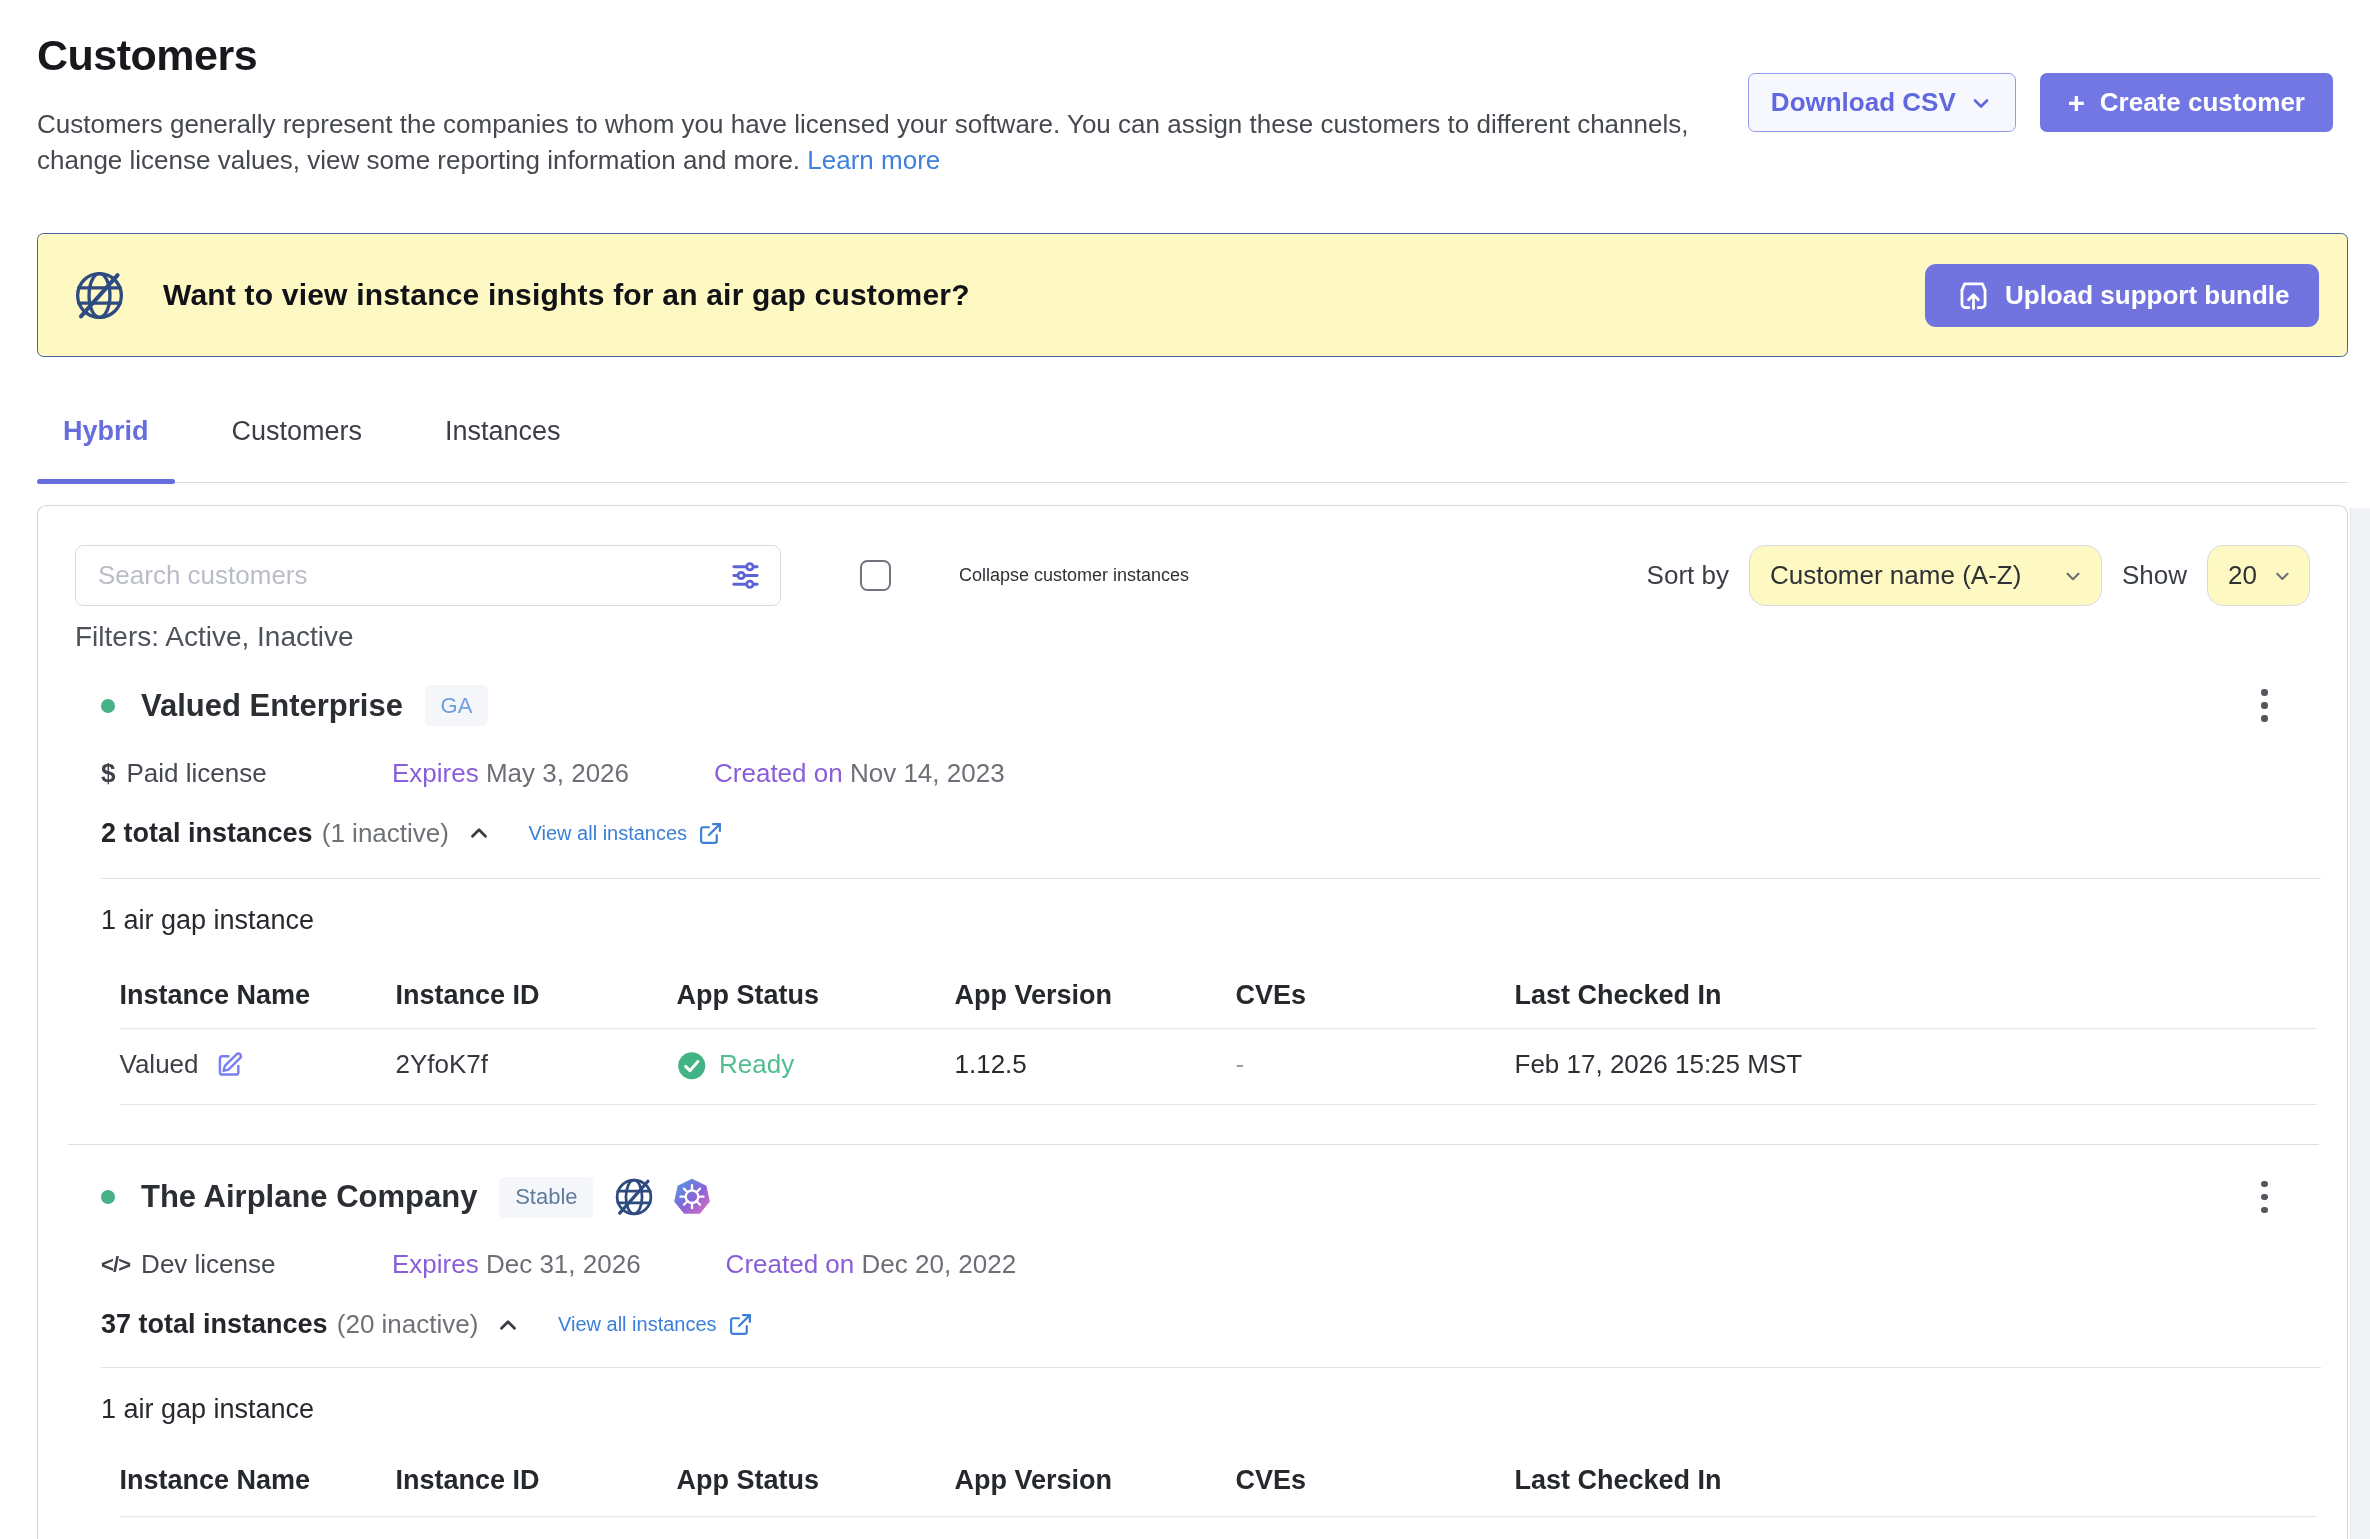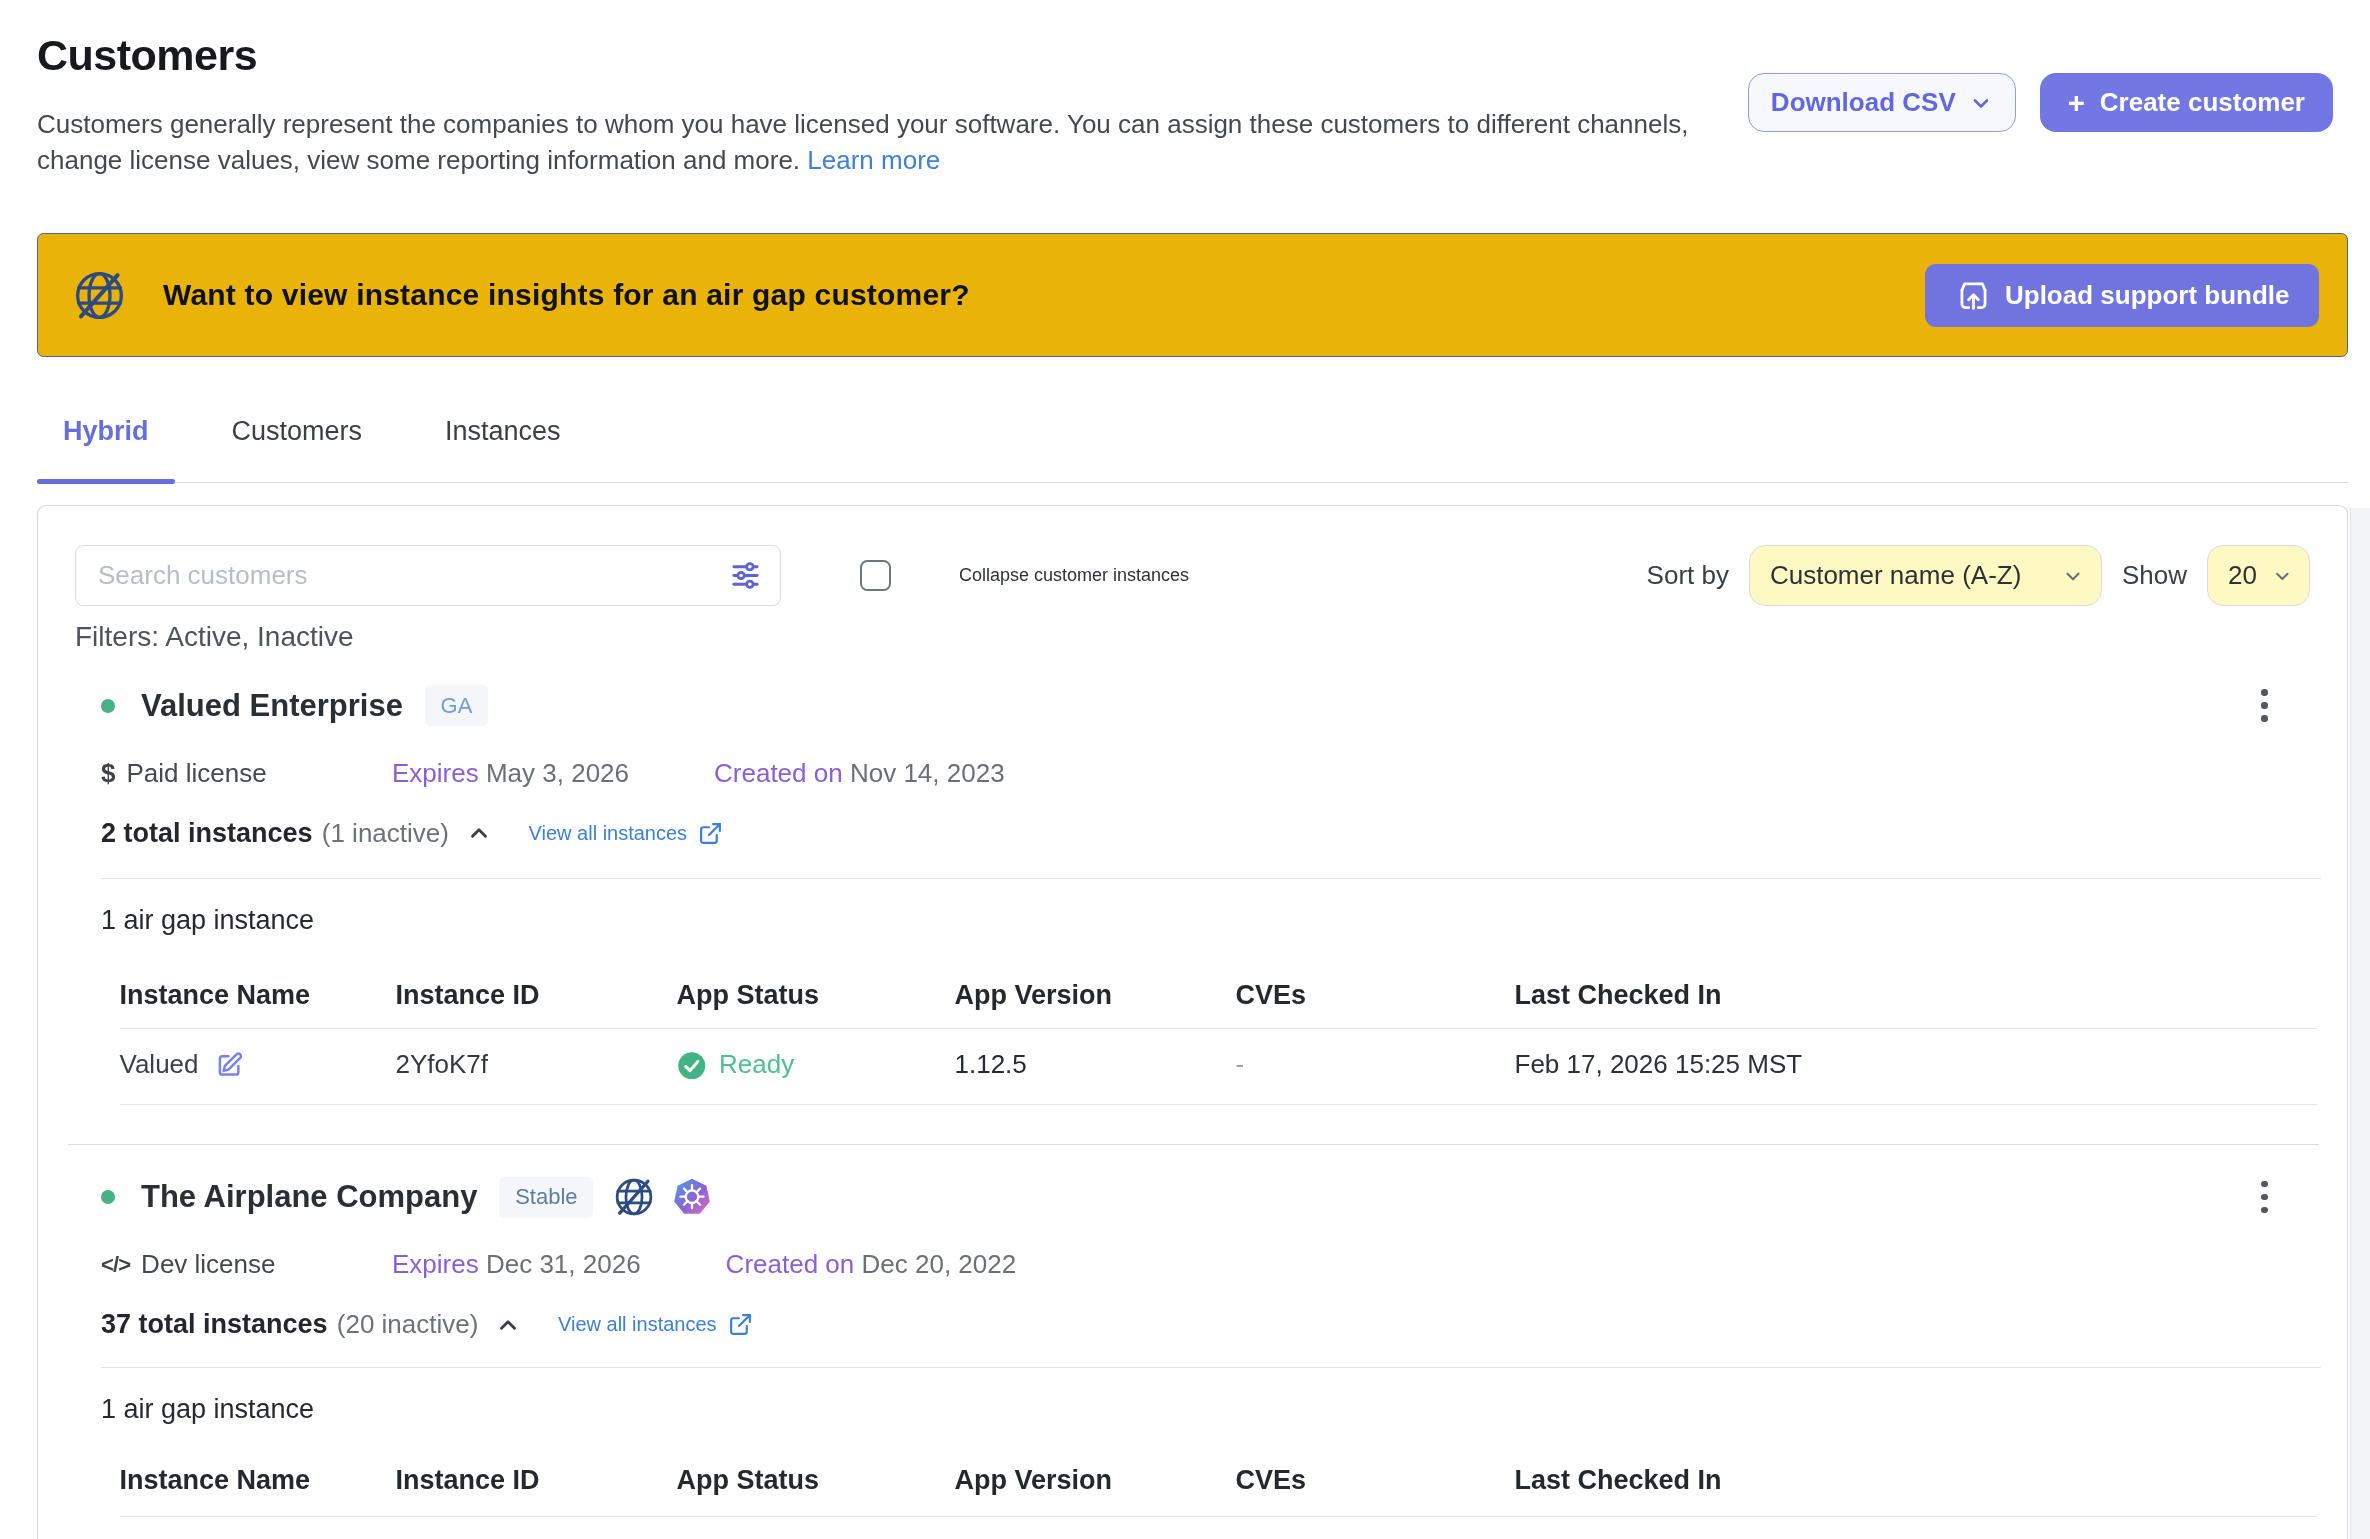--- a/index.html
+++ b/index.html
@@ -6,28 +6,28 @@
   html,body { width:2370px; height:1539px; overflow:hidden; background:#fff;
     font-family:"Liberation Sans", sans-serif; color:#24262b; }
 
   
   .page-header { display:flex; justify-content:space-between; padding:31px 37px 0 37px; }
   .page-title { font-size:43px; font-weight:800; color:#17191d; letter-spacing:-0.5px; }
   .page-desc { margin-top:26px; width:1671px; font-size:26px; line-height:36px; color:#45494f; }
   .learn-more { color:#3e80da; text-decoration:none; cursor:pointer; }
   .header-actions { display:flex; gap:24px; margin-top:42px; flex:none; }
   .btn { display:flex; align-items:center; justify-content:center; gap:13px;
-         height:59px; border-radius:16px; font-size:26px; font-weight:700;
+         height:59px; border-radius:7px; font-size:26px; font-weight:700;
          cursor:pointer; border:none; font-family:inherit; }
   .btn-outline { background:#f7f8fe; border:1.8px solid #949af0; color:#6168df; padding:0 22px; }
   .btn-solid { background:#7277e3; color:#fff; padding:0 28px; }
   .plus-glyph { font-size:29.5px; font-weight:700; margin-right:1.8px; }
 
   
-  .banner { margin:55px 22px 0 37px; height:124px; background:#eab308;
+  .banner { margin:55px 22px 0 37px; height:124px; background:#fef9c3;
             border:1.8px solid #45639d; border-radius:6.5px;
             display:flex; align-items:center; padding:0 28px 0 33px; }
   .banner-globe { flex:none; display:flex; }
   .banner-title { font-size:30px; font-weight:800; color:#101217; margin-left:35px; letter-spacing:0.2px; }
   .banner-btn { margin-left:auto; background:#7174de; height:63px; border-radius:11px; padding:0 29.5px; }
 
   
   .tabs { margin:0 22px 0 37px; padding:0 26px; display:flex; gap:83px;
           border-bottom:1.8px solid #d9dbdf; padding-top:59px; }
   .tab { font-size:27px; color:#3b3e44; padding-bottom:35px; cursor:pointer; position:relative; }

